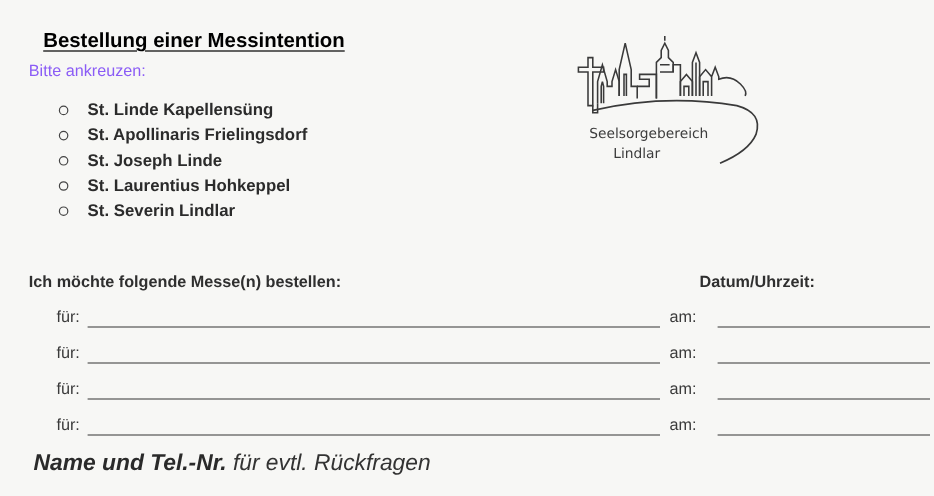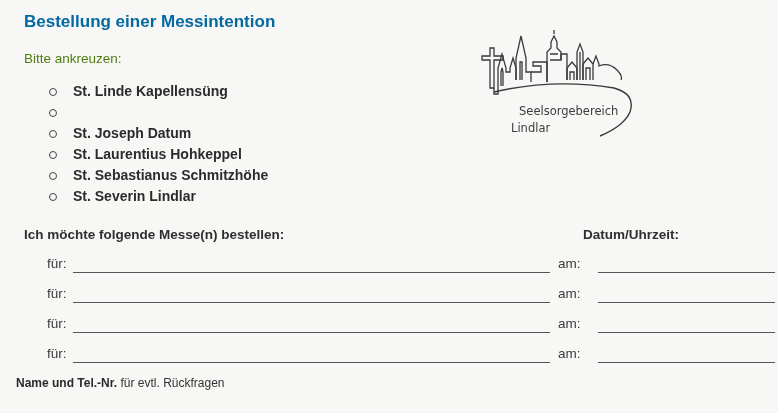--- a/index.html
+++ b/index.html
@@ -14,30 +14,31 @@
       color: #2f2f2f;
       position: relative;
       overflow: hidden;
     }
     .title {
       position: absolute;
       left: 24px;
       top: 12px;
       font-size: 17px;
       font-weight: bold;
+      text-decoration: underline;
       text-underline-offset: 3px;
-      color: #0369a1;
-      margin: 0;
+      color: #000000;
+      margin: 12px;
     }
     .instruction {
       position: absolute;
       left: 24px;
       top: 51px;
       font-size: 13.5px;
-      color: #4d7c0f;
+      color: #8b5cf6;
     }
     .parish-list {
       position: absolute;
       left: 49px;
       top: 80px;
       margin: 0;
       padding: 0;
       list-style: none;
     }
     .parish-item {
@@ -65,21 +66,21 @@
       width: 170px;
       height: 110px;
     }
     .logo-text {
       position: absolute;
       left: 491px;
       font-family: "DejaVu Sans", sans-serif;
       font-size: 11.5px;
       color: #3c3c3c;
     }
-    .logo-line1 { top: 104px; margin-left: 28px; }
+    .logo-line1 { top: 104px; }
     .logo-line2 { top: 121px; margin-left: 20px; }
     .section-heading {
       position: absolute;
       top: 227px;
       font-size: 13.5px;
       font-weight: bold;
       color: #2f2f2f;
     }
     .order-heading { left: 24px; }
     .date-heading { left: 543px; margin-left: 40px; }
@@ -105,53 +106,51 @@
       border-bottom: 1.3px solid #555;
       background: transparent;
       border-top: none; border-left: none; border-right: none;
       outline: none;
       padding: 0;
     }
     .line-intention { left: 26px; width: 477px; }
     .line-date { left: 551px; width: 177px; }
     .footer-note {
       position: absolute;
-      left: 16px;
+      left: 28px;
       top: 376px;
-      font-size: 12px;
+      font-size: 19px;
       color: #333;
+      font-style: italic;
     }
     .footer-note b { color: #2a2a2a; }
   </style>
 </head>
 <body>
 
 <h1 class="title">Bestellung einer Messintention</h1>
 
 <div class="instruction">Bitte ankreuzen:</div>
 
 <ul class="parish-list">
   <li class="parish-item">
     <span class="checkbox-circle"></span>
     <span>St. Linde Kapellensüng</span>
   </li>
   <li class="parish-item">
     <span class="checkbox-circle"></span>
-  </li>
-  <li class="parish-item">
-    <span class="checkbox-circle"></span>
-    <span>St. Joseph Datum</span>
+    <span>St. Apollinaris Frielingsdorf</span>
+  </li>
+  <li class="parish-item">
+    <span class="checkbox-circle"></span>
+    <span>St. Joseph Linde</span>
   </li>
   <li class="parish-item">
     <span class="checkbox-circle"></span>
     <span>St. Laurentius Hohkeppel</span>
-  </li>
-  <li class="parish-item">
-    <span class="checkbox-circle"></span>
-    <span>St. Sebastianus Schmitzhöhe</span>
   </li>
   <li class="parish-item">
     <span class="checkbox-circle"></span>
     <span>St. Severin Lindlar</span>
   </li>
 </ul>
 
 <svg class="logo" viewBox="0 0 170 110" fill="none" stroke="#3a3a3a" stroke-width="1.3" stroke-linejoin="miter">
 
   <path d="M8 26 h8 v-8 h4 v8 h9 v4 h-9 v28 h-4 v-28 h-8 z"></path>

